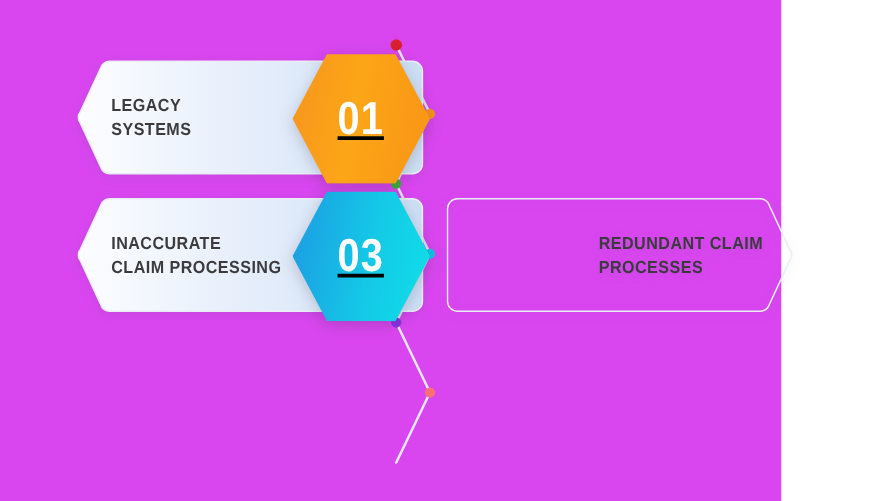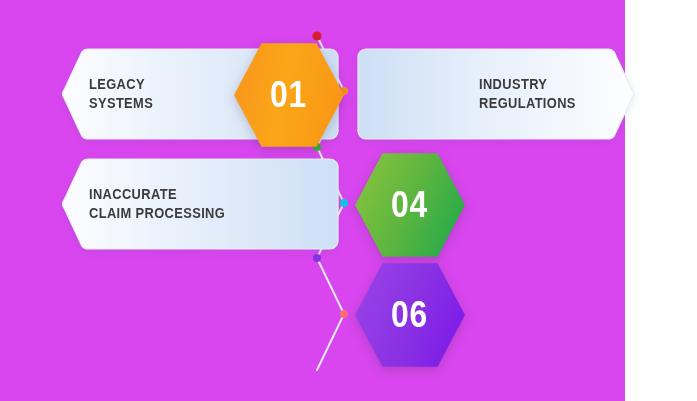--- a/index.html
+++ b/index.html
@@ -84,21 +84,21 @@
     position: absolute;
     top: 0px;
     width: 110px;
     height: 110px;
     z-index: 5;
     display: flex;
     align-items: center;
     justify-content: center;
     filter: drop-shadow(0 3px 6px rgba(40,40,60,0.22));
   }
-  .hex-left  { left: 234px; }
+  .hex-left  { left: 234px; text-decoration: underline; }
   .hex-right { left: 355px; }
 
   .hex-shape {
     position: absolute;
     left: 0; top: 0;
     width: 110px; height: 110px;
     clip-path: polygon(25% 3%, 75% 3%, 100% 50%, 75% 97%, 25% 97%, 0% 50%);
     border-radius: 10px;
   }
   .hex-num {
@@ -145,64 +145,53 @@
             <stop offset="55%" stop-color="#e3ecfa"></stop>
             <stop offset="100%" stop-color="#cddff5"></stop>
           </linearGradient>
         </defs>
         <path d="M 26,1 H 268 a8,8 0 0 1 8,8 V 83 a8,8 0 0 1 -8,8 H 26 a8,8 0 0 1 -6.4,-3.2 L 2,50 a6,6 0 0 1 0,-8 L 19.6,4.2 A 8,8 0 0 1 26,1 Z" fill="url(#cg1)" stroke="#e9edf4" stroke-width="1.2"></path>
       </svg>
       <div class="card-text">LEGACY
 SYSTEMS</div>
     </div>
 
-    <div class="card card-right">
-      <svg class="card-bg" viewBox="0 0 277 92" preserveAspectRatio="none">
-        <defs>
-          <linearGradient id="cg2" x1="0" y1="0" x2="1" y2="0">
-            <stop offset="0%" stop-color="#cddff5"></stop>
-            <stop offset="45%" stop-color="#e7effb"></stop>
-            <stop offset="100%" stop-color="#fdfeff"></stop>
-          </linearGradient>
-        </defs>
-        <path d="M 9,1 H 251 a8,8 0 0 1 6.4,3.2 L 275,42 a6,6 0 0 1 0,8 L 257.4,87.8 A 8,8 0 0 1 251,91 H 9 a8,8 0 0 1 -8,-8 V 9 a8,8 0 0 1 8,-8 Z" fill="url(#cg2)" stroke="#e9edf4" stroke-width="1.2"></path>
-      </svg>
-      <div class="card-text">INDUSTRY
-REGULATIONS</div>
-    </div>
 
     <div class="hex hex-left">
       <div class="hex-shape fill-1"></div>
       <span class="hex-num">01</span>
     </div>
 
   </div>
 
   <div class="row row-2">
 
     <div class="card card-left">
       <svg class="card-bg" viewBox="0 0 277 92" preserveAspectRatio="none">
         <path d="M 26,1 H 268 a8,8 0 0 1 8,8 V 83 a8,8 0 0 1 -8,8 H 26 a8,8 0 0 1 -6.4,-3.2 L 2,50 a6,6 0 0 1 0,-8 L 19.6,4.2 A 8,8 0 0 1 26,1 Z" fill="url(#cg1)" stroke="#e9edf4" stroke-width="1.2"></path>
       </svg>
       <div class="card-text">INACCURATE
 CLAIM PROCESSING</div>
     </div>
 
+    <div class="card card-right">
+      <svg class="card-bg" viewBox="0 0 277 92" preserveAspectRatio="none">
+        <path d="M 9,1 H 251 a8,8 0 0 1 6.4,3.2 L 275,42 a6,6 0 0 1 0,8 L 257.4,87.8 A 8,8 0 0 1 251,91 H 9 a8,8 0 0 1 -8,-8 V 9 a8,8 0 0 1 8,-8 Z" fill="url(#cg2)" stroke="#e9edf4" stroke-width="1.2"></path>
+      </svg>
+      <div class="card-text">REDUNDANT CLAIM
+PROCESSES</div>
+    </div>
 
+    <div class="hex hex-left">
+      <div class="hex-shape fill-3"></div>
+      <span class="hex-num">03</span>
+    </div>
 
-    <div class="hex hex-right">
-      <div class="hex-shape fill-4"></div>
-      <span class="hex-num">04</span>
-    </div>
   </div>
 
   <div class="row row-3">
 
 
 
 
-    <div class="hex hex-right">
-      <div class="hex-shape fill-6"></div>
-      <span class="hex-num">06</span>
-    </div>
   </div>
 
 </div>
 
 </body></html>

